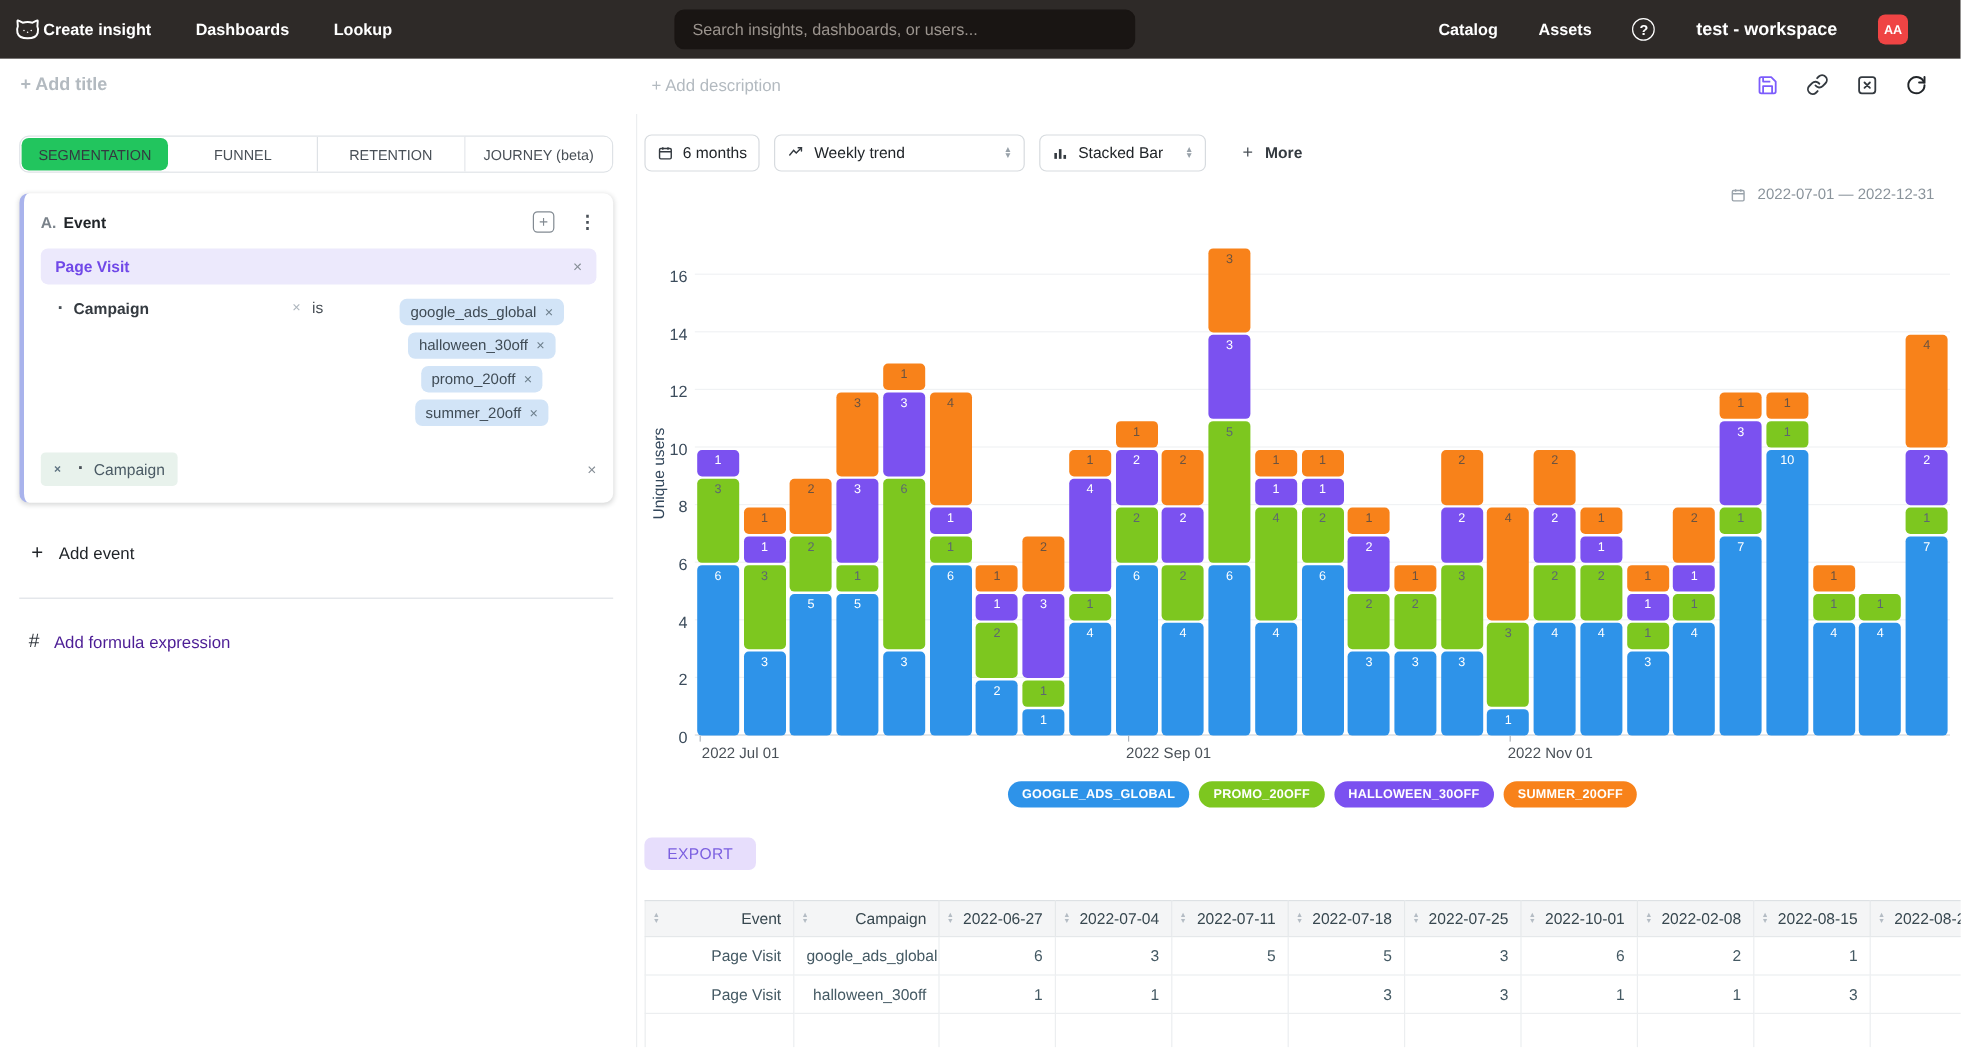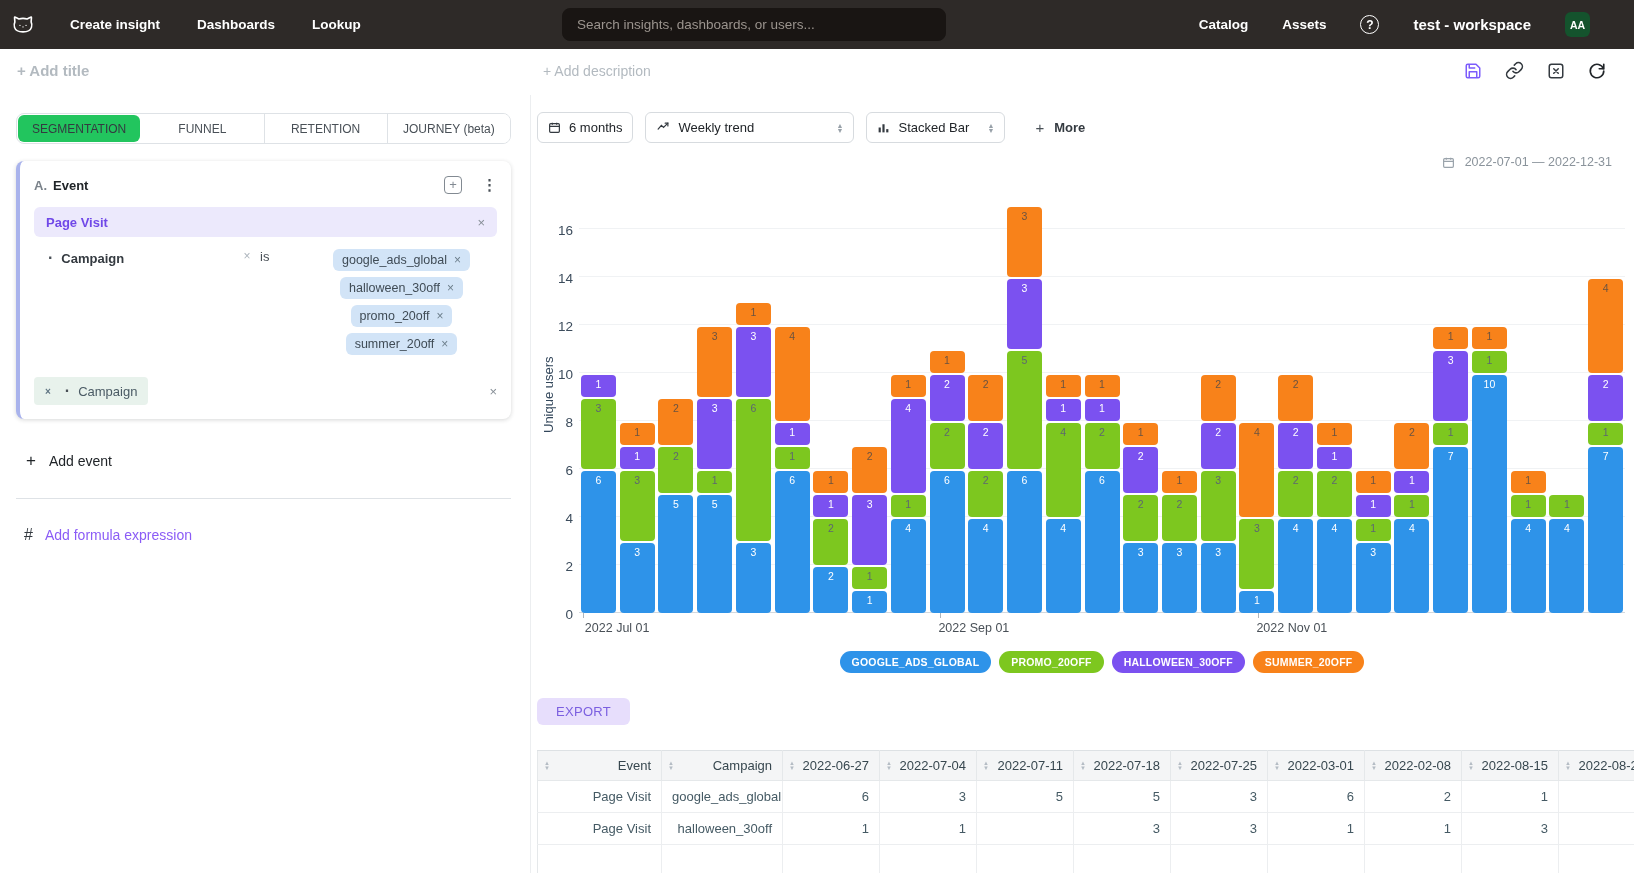--- a/index.html
+++ b/index.html
@@ -3,31 +3,31 @@
 <meta charset="utf-8">
 <style>
   * { box-sizing: border-box; }
   html,body { margin:0; padding:0; background:#fff; font-family:"Liberation Sans", sans-serif; }
   #app { position:relative; width:1634px; height:873px; overflow:hidden; background:#fff; }
 
   
   .topnav { position:absolute; left:0; top:0; width:1634px; height:49px; background:#2e2a28;
             display:flex; align-items:center; }
   .brand { margin-left:10px; width:26px; height:26px; display:flex; align-items:center; }
-  .navlinks { display:flex; gap:37px; margin-left:34px; }
+  .navlinks { display:flex; gap:37px; }
   .navlink { color:#fff; font-size:13.5px; font-weight:700; cursor:pointer; }
   .searchbox { position:absolute; left:562px; top:8px; width:384px; height:33px; background:#191513;
                border:1px solid #191513; border-radius:8px; color:#b9b3ad; font-size:13.5px;
                padding:0 14px; outline:none; }
   .searchbox::placeholder { color:#9b948e; }
   .navright { position:absolute; right:44px; top:0; height:49px; display:flex; align-items:center; gap:34px; }
   .helpicon { width:19px; height:19px; border:1.6px solid #fff; border-radius:50%; color:#fff;
               font-size:12px; font-weight:700; display:flex; align-items:center; justify-content:center; }
   .workspace { color:#fff; font-size:15px; font-weight:700; }
-  .avatar { width:25px; height:25px; background:#14532d; border-radius:6px; color:#fff; font-size:10.5px;
+  .avatar { width:25px; height:25px; background:#ef4444; border-radius:6px; color:#fff; font-size:10.5px;
             font-weight:700; display:flex; align-items:center; justify-content:center; }
 
   
   .toolbar { position:absolute; left:0; top:49px; width:1634px; height:46px; background:#fff; }
   .addtitle { position:absolute; left:17px; top:13px; color:#b3bac0; font-size:15px; font-weight:700; }
   .adddesc  { position:absolute; left:543px; top:14px; color:#b3bac0; font-size:14px; }
   .tbicons  { position:absolute; right:28px; top:12px; display:flex; gap:23px; align-items:center; }
   .tbicons svg { display:block; cursor:pointer; }
 
   
@@ -74,21 +74,21 @@
   .breakrow .spacer { flex:1; }
   .aggrow { margin-top:13px; height:28px; background:#eef1fb; border-radius:6px; display:flex; align-items:center;
             padding:0 12px; color:#343a40; font-weight:700; font-size:13px; cursor:pointer; }
 
   .addevent { margin-top:32px; display:flex; align-items:center; gap:13px; padding-left:10px; cursor:pointer; }
   .addevent .plus { font-size:17px; color:#212529; }
   .addevent .lbl { font-size:14px; color:#212529; }
   .lpdivider { margin-top:27px; border-top:1px solid #dee2e6; }
   .formula { margin-top:27px; display:flex; align-items:center; gap:12px; padding-left:8px; cursor:pointer; }
   .formula .hash { font-size:16px; color:#343a40; font-weight:400; }
-  .formula .lbl { font-size:14px; color:#8b5cf6; }
+  .formula .lbl { font-size:14px; color:#4c1d95; }
   .analyze { margin-top:24px; display:flex; align-items:center; }
   .analyze .wave { margin-left:8px; margin-right:12px; display:flex; }
   .analyze .lbl { font-size:14px; color:#212529; }
   .uselect { margin-left:auto; width:310px; height:33px; border:1px solid #ced4da; border-radius:6px;
              display:flex; align-items:center; padding:0 10px; cursor:pointer; background:#fff; }
   .uselect .uicon { margin-right:8px; display:flex; }
   .uselect .uval { font-size:13.5px; color:#212529; flex:1; }
   .uselect .caret { color:#868e96; font-size:10px; }
 
   
@@ -577,21 +577,21 @@
                   </span>
                   <span class="thlabel">2022-07-25</span>
                 </div>
               </th>
               <th>
                 <div class="thinner">
                   <span class="sortg">
                     <span>▲</span>
                     <span>▼</span>
                   </span>
-                  <span class="thlabel">2022-03-01</span>
+                  <span class="thlabel">2022-10-01</span>
                 </div>
               </th>
               <th>
                 <div class="thinner">
                   <span class="sortg">
                     <span>▲</span>
                     <span>▼</span>
                   </span>
                   <span class="thlabel">2022-02-08</span>
                 </div>

